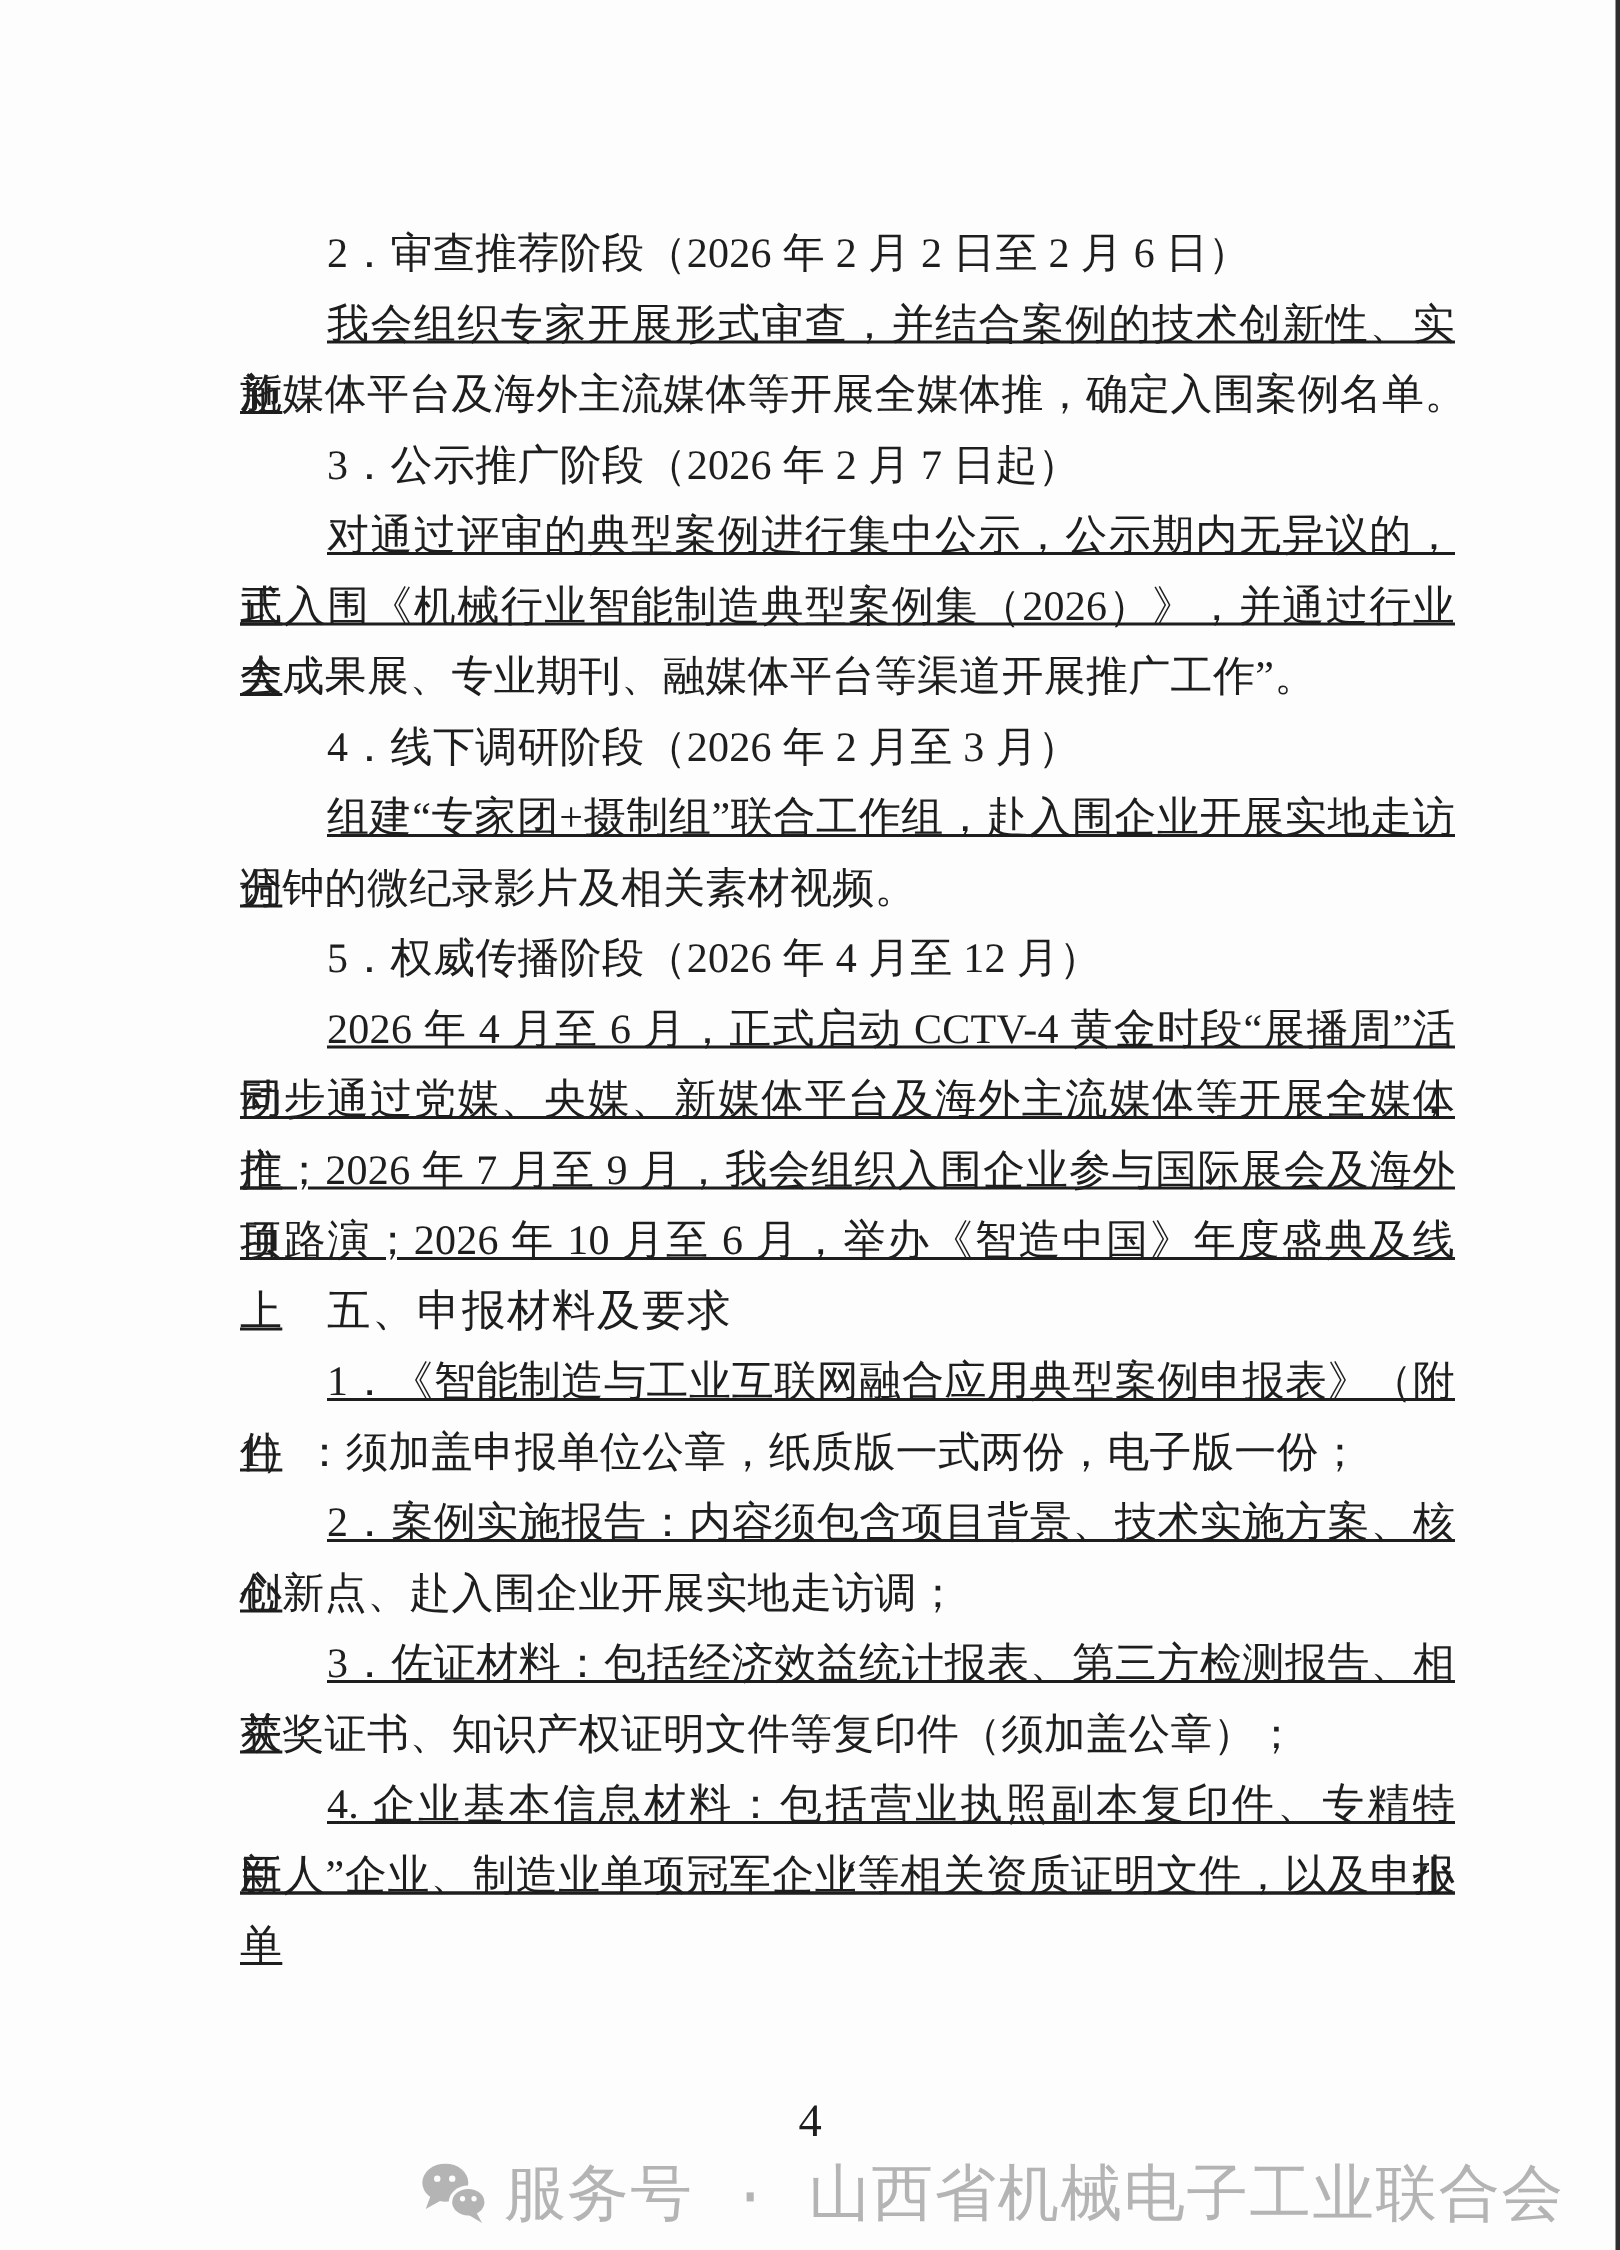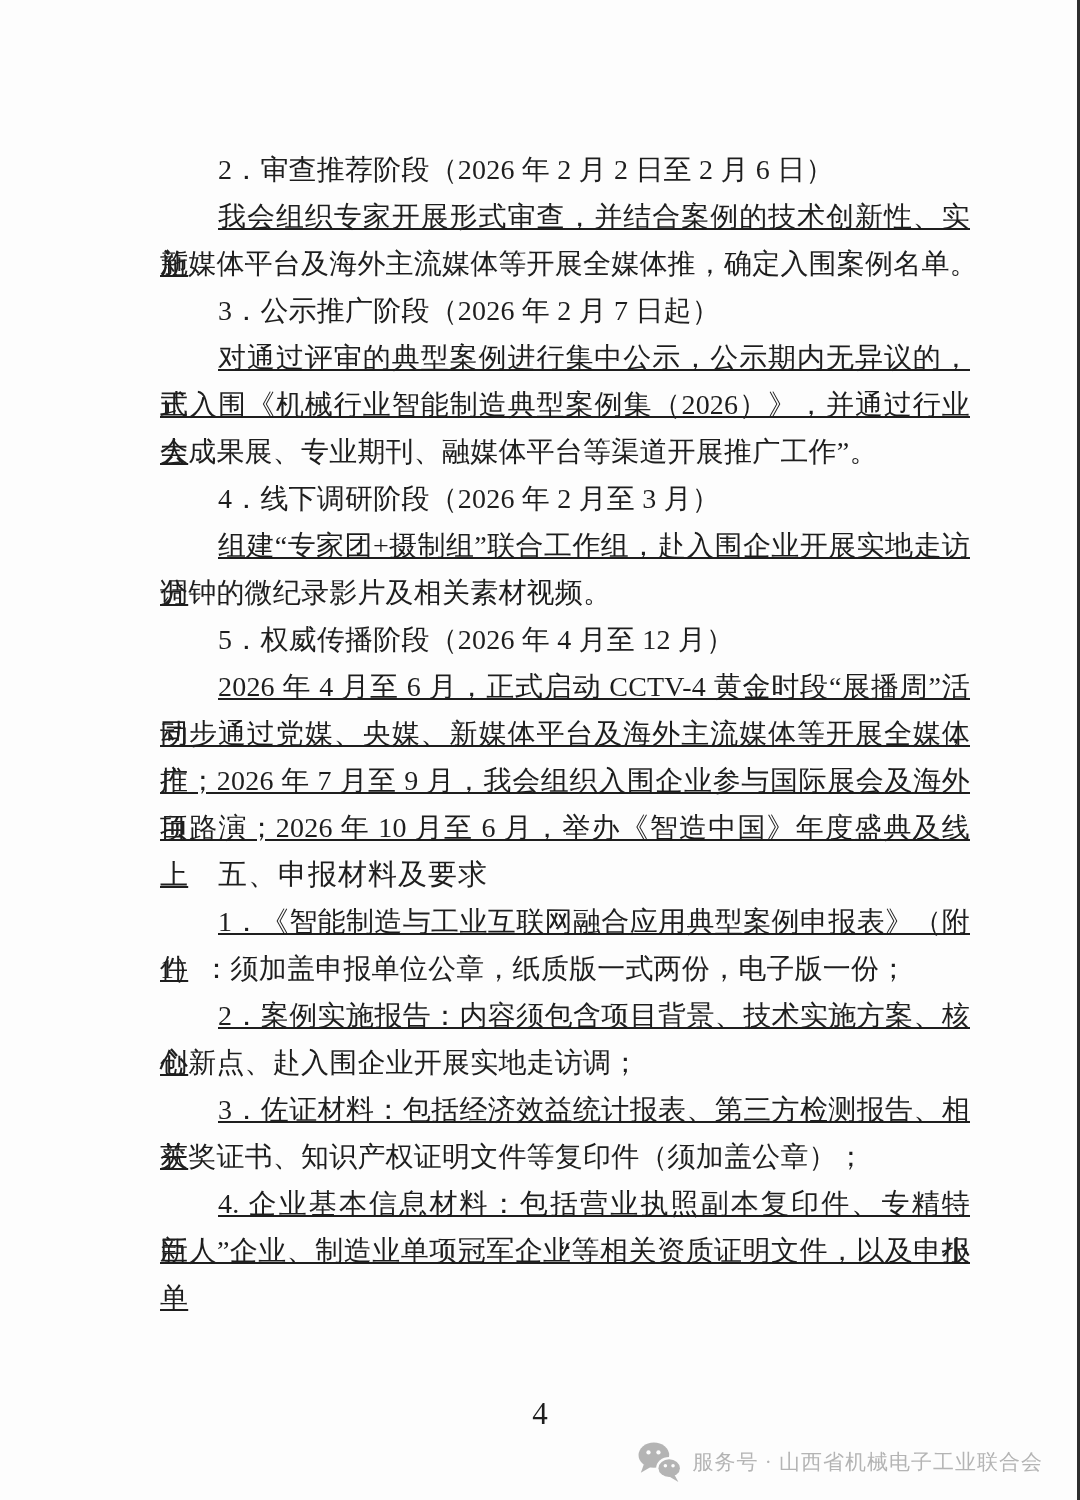--- a/index.html
+++ b/index.html
@@ -55,22 +55,22 @@
     color: #1e1e1e;
   }
   .watermark {
     position: absolute;
     top: 1436px;
     right: 37px;
     height: 52px;
     display: flex;
     align-items: center;
     color: #b4b4b4;
-    font-family: Liberation Serif, serif;
-    font-size: 21px;
+    font-family: Liberation Mono, monospace;
+    font-size: 41px;
     letter-spacing: 1px;
   }
   .watermark svg { display: block; margin-right: 10px; }
 </style>
 </head>
 <body>
 
 <div class="scan-edge"></div>
 
 <div class="content">

